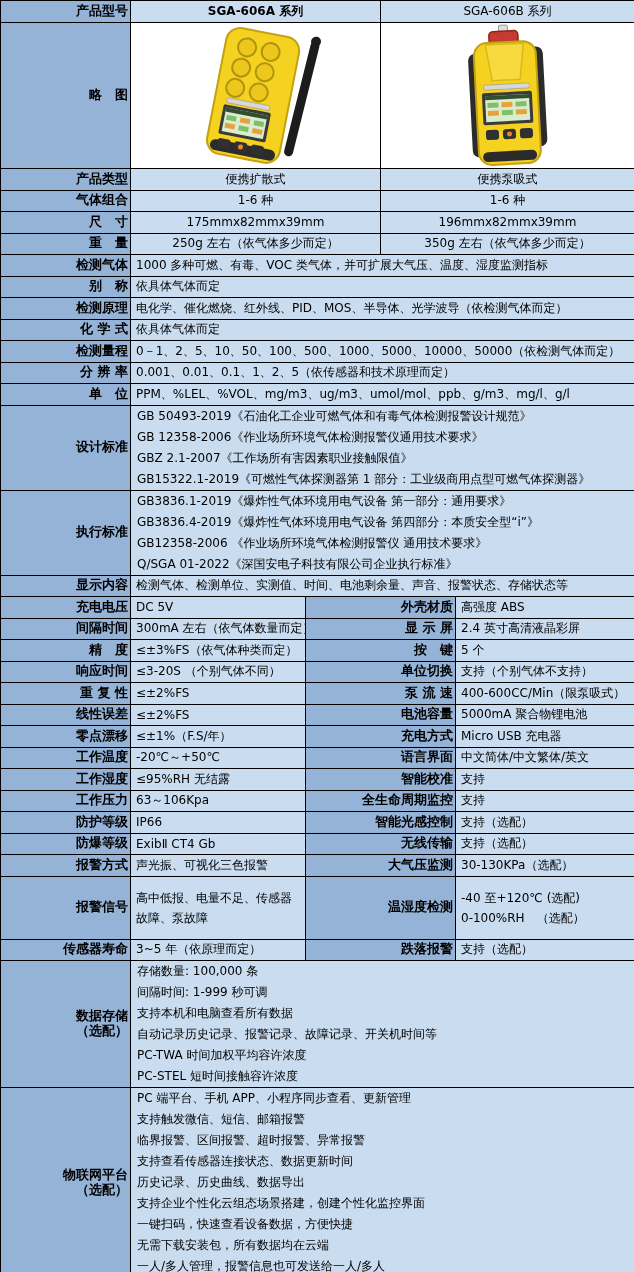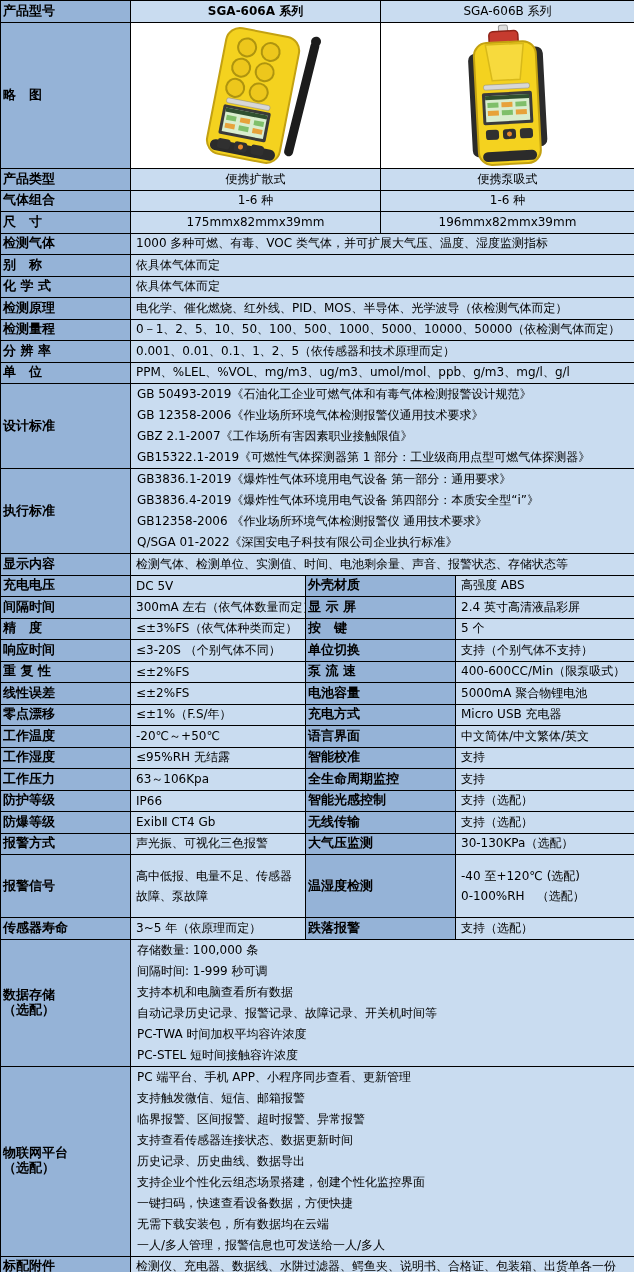--- a/index.html
+++ b/index.html
@@ -10,21 +10,21 @@
     --device_dark:#2B2B2B;
     --screen_green:#D9EDCE;
     --cap_red:#C63B2F;
   }
   *{box-sizing:border-box;}
   html,body{margin:0;padding:0;background:#ffffff;}
   body{font-family:"DejaVu Sans","Liberation Sans",sans-serif;color:#000;}
   .sheet{width:634px;height:1272px;overflow:hidden;}
   table{width:634px;border-collapse:collapse;table-layout:fixed;}
   td{border:1px solid var(--border_color);padding:0 5px;overflow:hidden;}
-  .lbl{background:var(--label_bg);font-weight:bold;text-align:left;
+  .lbl{background:var(--label_bg);font-weight:bold;text-align:right;
        font-size:13px;padding:0 2px;line-height:1.15;}
   .val{background:var(--value_bg);font-size:12px;white-space:nowrap;}
   .c{text-align:center;margin-left:12px;}
   .imgcell{background:#ffffff;text-align:center;vertical-align:middle;padding:0;}
   .lines{line-height:21px;font-size:12px;white-space:nowrap;padding:0 6px;}
   .wrap{white-space:normal;line-height:20px;padding:11px 5px;}
   .r-head{height:22px;}
   .r-img{height:146px;margin-left:20px;}
   .r-s{height:21.5px;}
   .r-std{height:84px;}
@@ -139,36 +139,41 @@
   <tr class="r-s">
     <td class="lbl">气体组合</td>
     <td class="val c" colspan="2">1-6 种</td>
     <td class="val c" colspan="2">1-6 种</td>
   </tr>
   <tr class="r-s">
     <td class="lbl">尺　寸</td>
     <td class="val c" colspan="2">175mmx82mmx39mm</td>
     <td class="val c" colspan="2">196mmx82mmx39mm</td>
   </tr>
+  <tr class="r-s">
+    <td class="lbl">重　量</td>
+    <td class="val c" colspan="2">250g 左右（依气体多少而定）</td>
+    <td class="val c" colspan="2">350g 左右（依气体多少而定）</td>
+  </tr>
 
   <tr class="r-s">
     <td class="lbl">检测气体</td>
     <td class="val" colspan="4">1000 多种可燃、有毒、VOC 类气体，并可扩展大气压、温度、湿度监测指标</td>
   </tr>
   <tr class="r-s">
     <td class="lbl">别　称</td>
     <td class="val" colspan="4">依具体气体而定</td>
   </tr>
   <tr class="r-s">
+    <td class="lbl">检测原理</td>
+    <td class="val" colspan="4">电化学、催化燃烧、红外线、PID、MOS、半导体、光学波导（依检测气体而定）</td>
+  </tr>
+  <tr class="r-s">
     <td class="lbl">化 学 式</td>
     <td class="val" colspan="4">依具体气体而定</td>
-  </tr>
-  <tr class="r-s">
-    <td class="lbl">检测原理</td>
-    <td class="val" colspan="4">电化学、催化燃烧、红外线、PID、MOS、半导体、光学波导（依检测气体而定）</td>
   </tr>
   <tr class="r-s">
     <td class="lbl">检测量程</td>
     <td class="val" colspan="4">0－1、2、5、10、50、100、500、1000、5000、10000、50000（依检测气体而定）</td>
   </tr>
   <tr class="r-s">
     <td class="lbl">分 辨 率</td>
     <td class="val" colspan="4">0.001、0.01、0.1、1、2、5（依传感器和技术原理而定）</td>
   </tr>
   <tr class="r-s">

